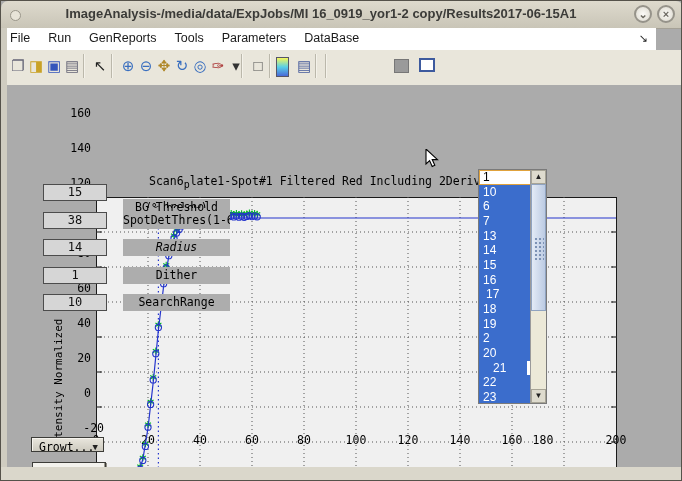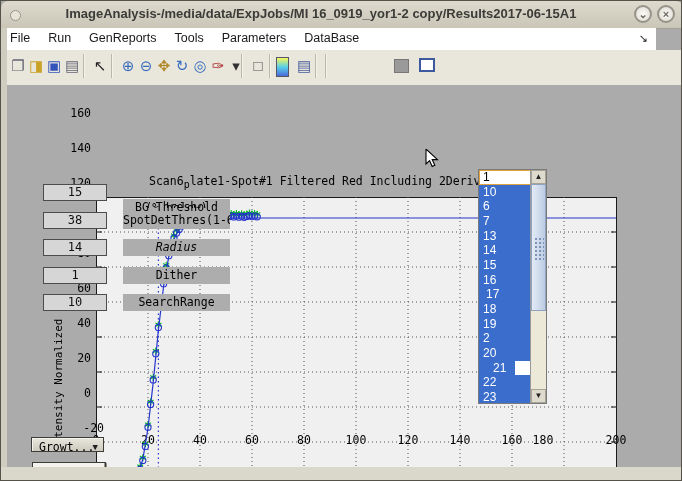--- a/index.html
+++ b/index.html
@@ -363,21 +363,21 @@
           <div class="lb-item" style="width: 52px;">7</div>
           <div class="lb-item" style="width: 52px;">13</div>
           <div class="lb-item" style="width: 52px;">14</div>
           <div class="lb-item" style="width: 52px;">15</div>
           <div class="lb-item" style="width: 52px;">16</div>
           <div class="lb-item" style="width: 52px; padding-left: 7px;">17</div>
           <div class="lb-item" style="width: 72px;">18</div>
           <div class="lb-item" style="width: 52px;">19</div>
           <div class="lb-item" style="width: 52px;">2</div>
           <div class="lb-item" style="width: 52px;">20</div>
-          <div class="lb-item" style="width: 36px; padding-left: 14px;">21</div>
+          <div class="lb-item" style="width: 48px; padding-left: 14px;">21</div>
           <div class="lb-item" style="width: 52px;">22</div>
           <div class="lb-item" style="width: 52px;">23</div>
         </div>
       <div id="lb-scroll">
         <div id="sb-up" class="sb-btn">▲</div>
         <div id="sb-thumb">
             <div id="sb-grip"></div>
           </div>
         <div id="sb-down" class="sb-btn">▼</div>
       </div>

